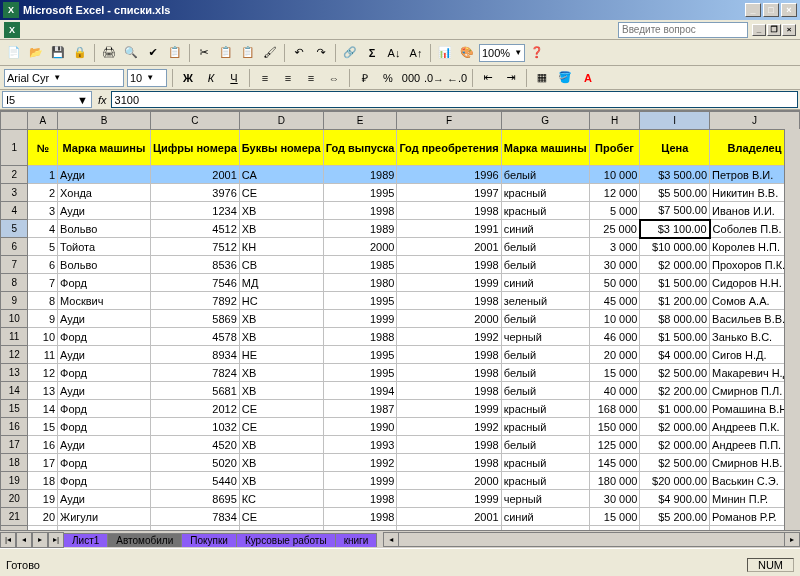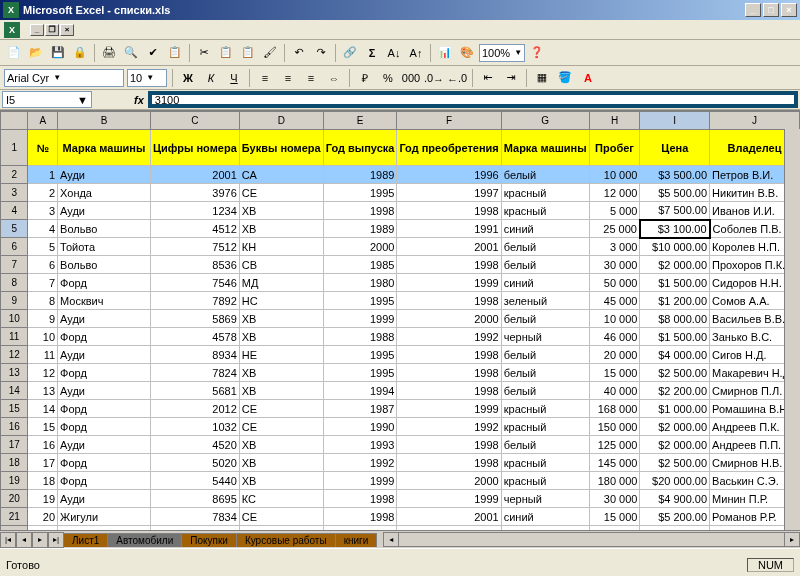--- a/index.html
+++ b/index.html
@@ -17,35 +17,35 @@
   .doc-ctrl{display:flex; gap:1px; margin-left:4px;}
   .doc-ctrl .winbtn{width:14px;height:12px;font-size:8px;}
   .toolbar { background:#ece9d8; height:26px; display:flex; align-items:center; padding:0 4px; border-bottom:1px solid #aca899; gap:2px;}
   .tbtn{width:20px;height:20px;display:flex;align-items:center;justify-content:center;border:1px solid transparent;}
   .sep{width:1px;height:18px;background:#aca899;margin:0 2px;}
   .combo{border:1px solid #7f9db9;background:#fff;height:18px;display:flex;align-items:center;padding:0 2px;font-size:11px;}
   .combo .arr{margin-left:4px;font-size:8px;}
   .fmt-bar{background:#ece9d8;height:24px;display:flex;align-items:center;padding:0 4px;border-bottom:1px solid #aca899;gap:3px;}
   .formula-bar{background:#ece9d8;height:20px;display:flex;align-items:center;border-bottom:1px solid #aca899;}
   .namebox{border:1px solid #7f9db9;background:#fff;width:90px;height:17px;margin:0 2px;display:flex;align-items:center;padding:0 3px;font-size:11px;justify-content:space-between;}
-  .fx{padding:0 4px;font-style:italic;font-weight:bold;margin-left:36px;}
-  .fbox{border:4px solid #0c4a6e;background:#fff;flex:1;height:17px;margin-right:2px;padding:0 3px;font-size:11px;display:flex;align-items:center;}
+  .fx{padding:0 4px;font-style:italic;font-weight:normal;}
+  .fbox{border:1px solid #0c4a6e;background:#fff;flex:1;height:17px;margin-right:2px;padding:0 3px;font-size:11px;display:flex;align-items:center;}
   .grid-area{position:relative;background:#fff;height:420px;overflow:hidden;border-top:1px solid #808080;}
   table.grid{border-collapse:collapse;table-layout:fixed;}
   .colhdr,.rowhdr{background:#d4d0c8;border:1px solid #808080;text-align:center;font-size:10px;height:18px;font-weight:normal;}
   .colhdr.sel,.rowhdr.sel{background:#b8cce4;}
   .rowhdr{width:28px;}
   .cell{border:1px solid #c0c0c0;height:17px;padding:0 2px;font-size:11px;white-space:nowrap;overflow:hidden;}
   .hdr-row .cell{background:#ffff00;font-weight:bold;text-align:center;height:36px;vertical-align:middle;}
   .selrow .cell{background:#99ccff;}
   .num{text-align:right;}
   .activecell{border:2px solid #000 !important;}
   .sheet-tabs{background:#d4d0c8;height:18px;display:flex;align-items:center;border-top:1px solid #808080;font-size:10px;}
   .navbtn{width:16px;height:16px;border:1px solid #808080;background:#d4d0c8;display:flex;align-items:center;justify-content:center;font-size:8px;}
-  .tab{padding:1px 8px;background:#a16207;border:1px solid #808080;border-bottom:none;margin-left:-1px;position:relative;}
+  .tab{padding:1px 8px;background:#8b5cf6;border:1px solid #808080;border-bottom:none;margin-left:-1px;position:relative;}
   .tab.active{background:#737373;font-weight:normal;}
   .hscroll{flex:1;margin-left:6px;height:15px;background:#d4d0c8;border:1px solid #808080;display:flex;}
   .hscroll .sbtn{width:15px;background:#d4d0c8;border-right:1px solid #808080;display:flex;align-items:center;justify-content:center;font-size:8px;}
   .status-bar{background:#ece9d8;height:20px;display:flex;align-items:center;padding:16px 6px;border-top:1px solid #fff;font-size:11px;}
   .status-bar .right{margin-left:auto;display:flex;gap:10px;}
   .status-cell{border:1px inset #aca899;padding:0 10px;}
   .vscroll{position:absolute;right:0;top:18px;bottom:0;width:16px;background:#d4d0c8;border-left:1px solid #808080;}
   .bold{font-weight:bold;}
 </style>
 </head>
@@ -56,20 +56,21 @@
   <span class="title">Microsoft Excel - списки.xls</span>
   <div class="winbtns">
     <div class="winbtn">_</div>
     <div class="winbtn">□</div>
     <div class="winbtn">×</div>
   </div>
 </div>
 
 <div class="menu-bar">
   <span class="ico">X</span>
+  <input class="ask-box" placeholder="Введите вопрос" style="">
   <div class="doc-ctrl">
     <div class="winbtn">_</div>
     <div class="winbtn">❐</div>
     <div class="winbtn">×</div>
   </div>
 </div>
 
 <div class="toolbar">
   <div class="tbtn">📄</div>
   <div class="tbtn">📂</div>

